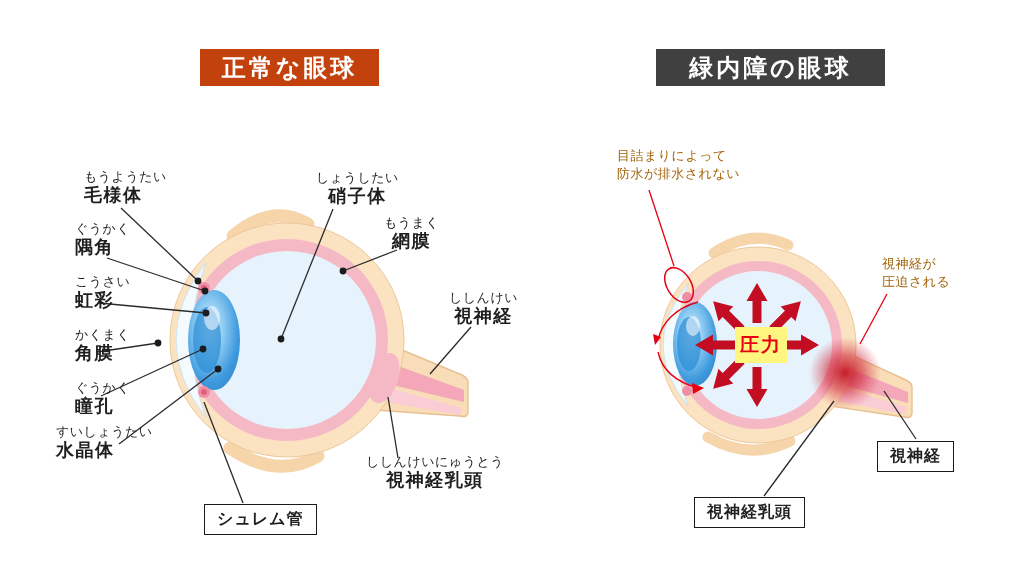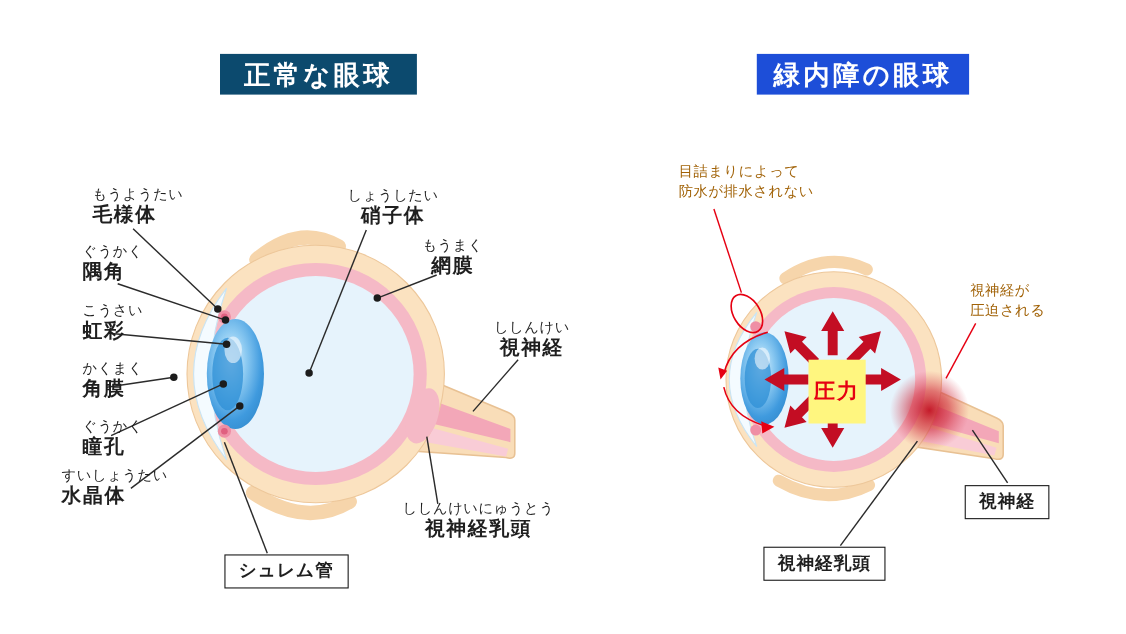--- a/index.html
+++ b/index.html
@@ -2,36 +2,36 @@
 <html><head>
 <meta charset="utf-8">
 <style>
   html,body{margin:0;padding:0;}
   body{width:1024px;height:576px;background:#ffffff;position:relative;overflow:hidden;
        font-family:"Liberation Sans","DejaVu Sans",sans-serif;color:#1f1f1f;}
   .art{position:absolute;left:0;top:0;}
 
   .badge{position:absolute;height:37px;display:flex;align-items:center;justify-content:center;
          color:#ffffff;font-weight:bold;font-size:24px;letter-spacing:3px;}
-  .badge-left{left:200px;top:49px;width:179px;background:#0c4a6e;}
-  .badge-right{left:688px;top:49px;width:193px;background:#1d4ed8;}
+  .badge-left{left:200px;top:49px;width:179px;background:#c2410c;}
+  .badge-right{left:656px;top:49px;width:229px;background:#404040;}
 
   .anat-label{position:absolute;}
   .anat-label .furi{display:block;font-size:13px;letter-spacing:.5px;line-height:1.15;}
   .anat-label .kanji{display:block;font-size:18px;font-weight:bold;letter-spacing:1.5px;line-height:1.2;}
   .anat-label.centered{text-align:center;}
 
   .boxed{position:absolute;border:1.6px solid #1a1a1a;background:#ffffff;font-size:16px;
          font-weight:bold;letter-spacing:1px;padding:4px 12px;}
 
   .red-note{position:absolute;color:#a16207;font-size:13px;line-height:1.4;letter-spacing:.5px;}
   .red-note span{display:block;}
 
   .pressure{position:absolute;left:735px;top:327px;background:#fff67f;color:#e60012;
-            font-size:19px;font-weight:bold;letter-spacing:2px;padding:16px 5px;}
+            font-size:19px;font-weight:bold;letter-spacing:2px;padding:5px 5px;}
 </style>
 </head>
 <body>
 
 <svg class="art" width="1024" height="576" viewBox="0 0 1024 576">
   <defs>
     <radialGradient id="irisGrad" cx="0.42" cy="0.38" r="0.75">
       <stop offset="0%" stop-color="#eaf6ff"></stop>
       <stop offset="35%" stop-color="#8ecbf2"></stop>
       <stop offset="72%" stop-color="#3f9ade"></stop>

